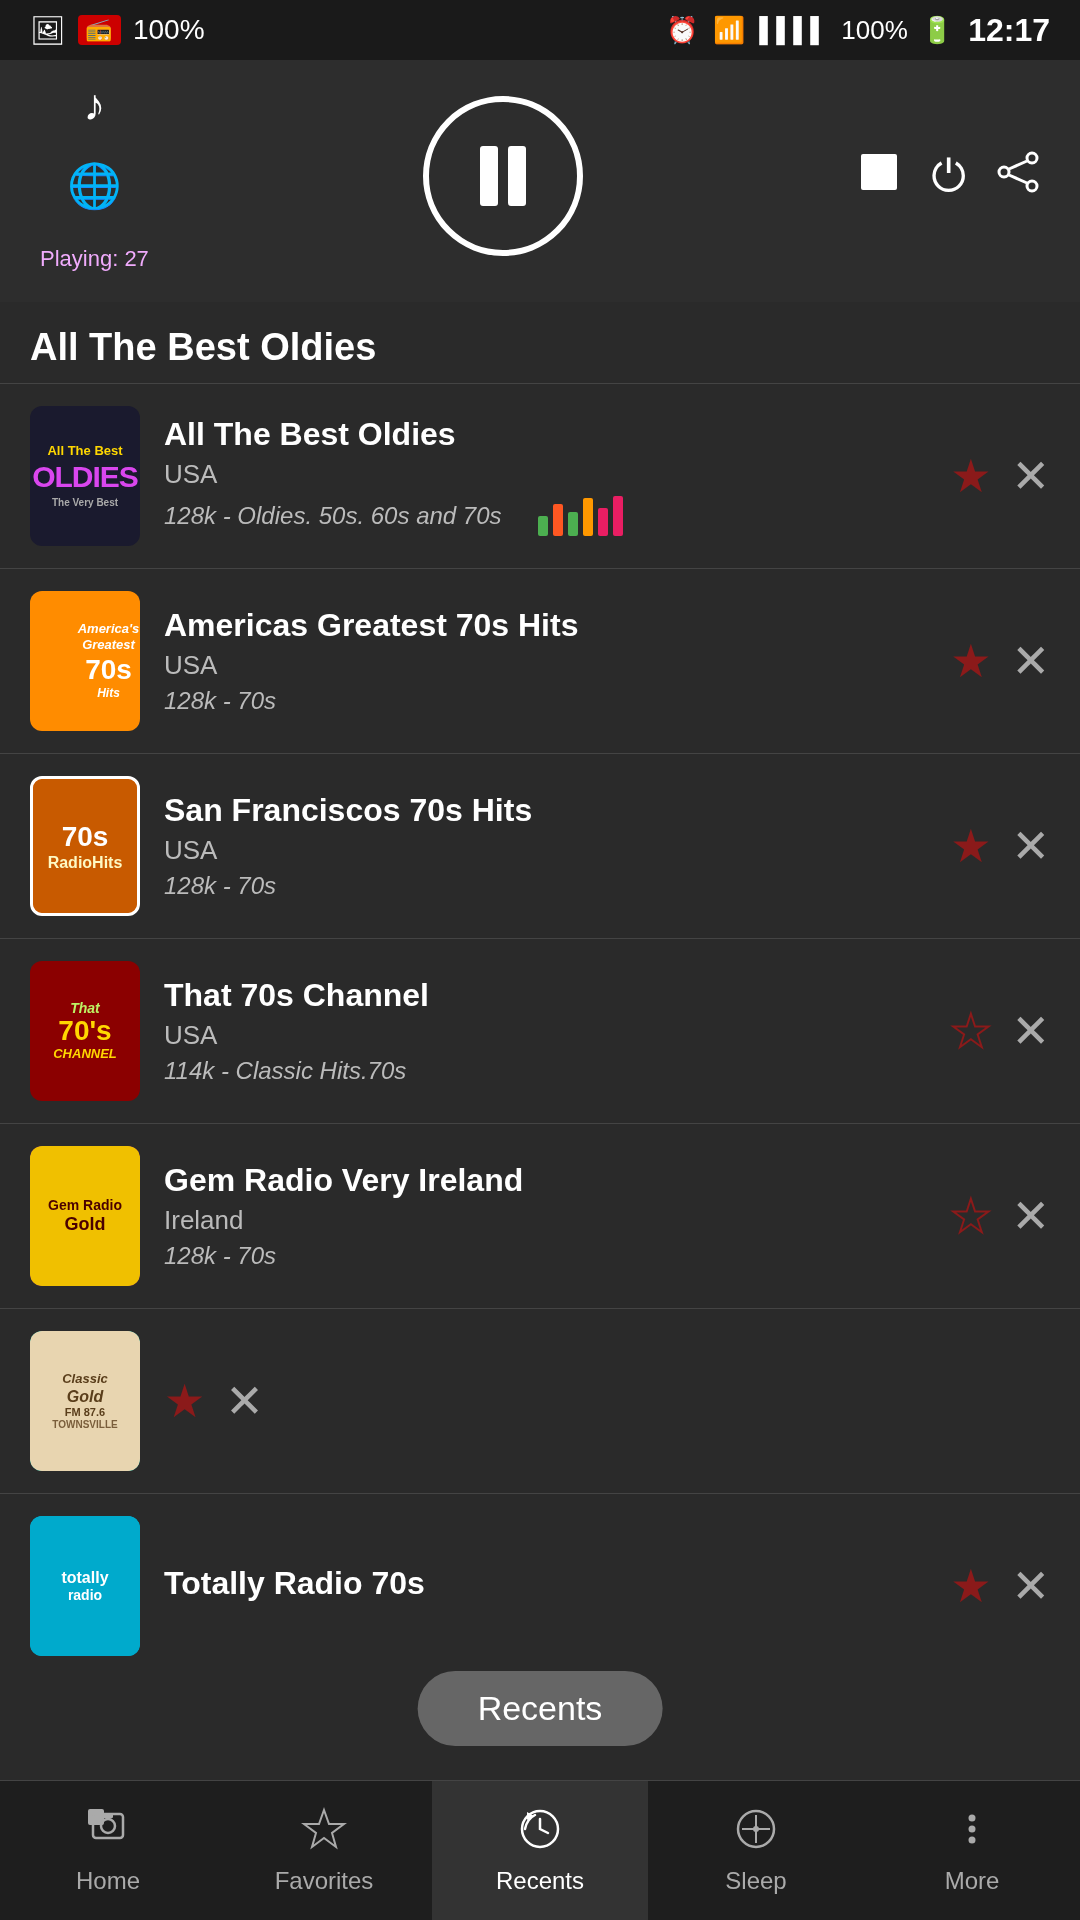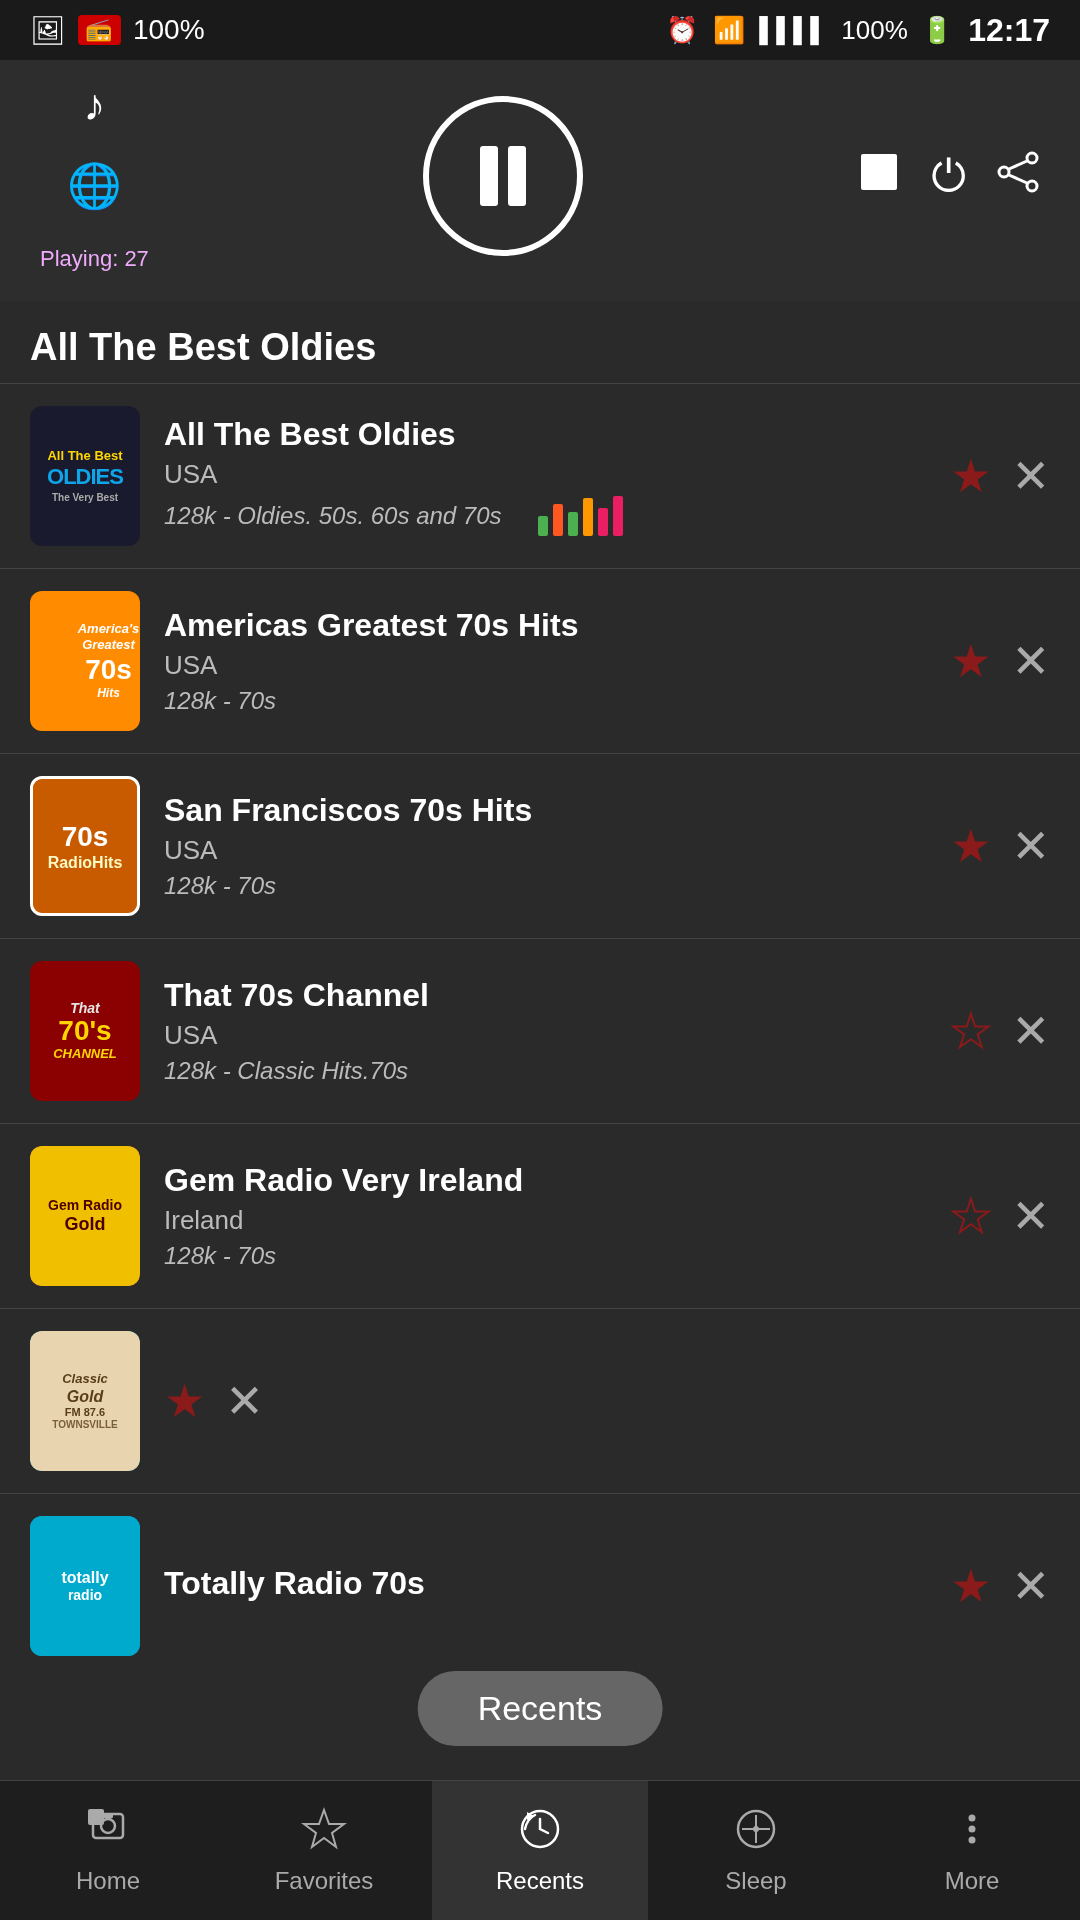--- a/index.html
+++ b/index.html
@@ -322,21 +322,21 @@
 </div>
 
 <div class="section-title">All The Best Oldies</div>
 
 <div class="station-list">
 
   <div class="station-item">
     <div class="station-logo logo-oldies">
       <div style="padding:8px;text-align:center;">
         <div style="font-size:13px;color:#ffd700;font-weight:bold;">All The Best</div>
-        <div style="font-size:22px;color:#0ea5e9;font-weight:900;letter-spacing:-1px;">OLDIES</div>
+        <div style="font-size:30px;color:#d946ef;font-weight:900;letter-spacing:-1px;">OLDIES</div>
         <div style="font-size:10px;color:#aaa;margin-top:2px;">The Very Best</div>
       </div>
     </div>
     <div class="station-info">
       <div class="station-name">All The Best Oldies</div>
       <div class="station-country">USA</div>
       <div style="display:flex;align-items:center;gap:28px;">
         <div class="station-bitrate">128k - Oldies. 50s. 60s and 70s</div>
         <div class="eq-bars">
           <div class="eq-bar" style="height:20px;background:#4caf50;"></div>
@@ -388,29 +388,29 @@
     </div>
     <div class="station-actions">
       <span class="star-btn">★</span>
       <span class="close-btn">✕</span>
     </div>
   </div>
 
   <div class="station-item">
     <div class="station-logo logo-that70s">
       <div style="padding:8px;text-align:center;line-height:1.1;">
-        <div style="font-size:14px;color:#e5e5e5;font-style:italic;">That</div>
+        <div style="font-size:14px;color:#bef264;font-style:italic;">That</div>
         <div style="font-size:28px;font-weight:900;color:#ffd700;">70's</div>
         <div style="font-size:13px;color:#ffd700;font-style:italic;">CHANNEL</div>
       </div>
     </div>
     <div class="station-info">
       <div class="station-name">That 70s Channel</div>
       <div class="station-country">USA</div>
-      <div class="station-bitrate">128k - Classic Hits.70s</div>
+      <div class="station-bitrate">114k - Classic Hits.70s</div>
     </div>
     <div class="station-actions">
       <span class="star-btn outline" style="color:transparent;-webkit-text-stroke:2px #8b1a1a;text-stroke:2px #8b1a1a;">★</span>
       <span class="close-btn">✕</span>
     </div>
   </div>
 
   <div class="station-item">
     <div class="station-logo logo-gem">
       <div style="padding:8px;text-align:center;background:#f0c000;width:100%;height:100%;border-radius:10px;display:flex;flex-direction:column;align-items:center;justify-content:center;">

